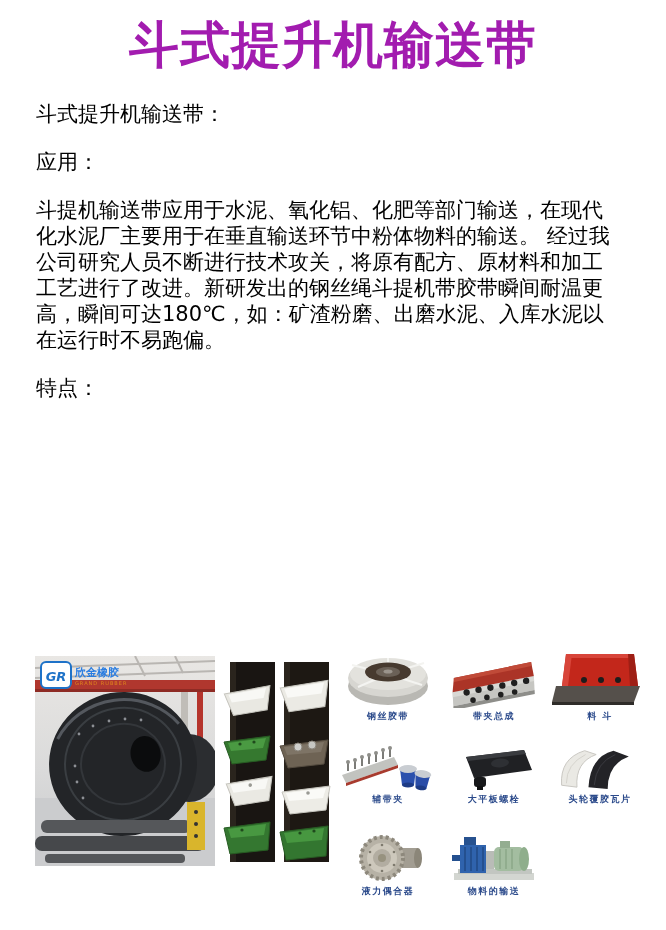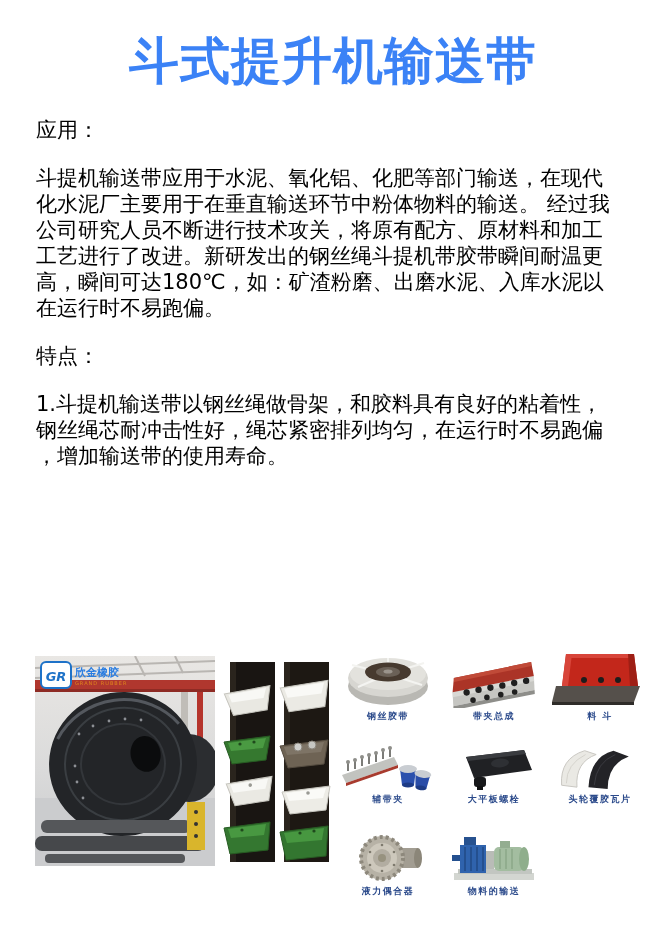--- a/index.html
+++ b/index.html
@@ -1,22 +1,22 @@
 <!DOCTYPE html>
 <html><head>
 <meta charset="utf-8">
 <style>
   html,body{margin:0;padding:0;background:#fff;}
   .page{
     position:relative;width:666px;height:930px;background:#ffffff;overflow:hidden;
     font-family:"DejaVu Sans","Liberation Sans",sans-serif;color:#000;
   }
   .title{
-    margin:0;padding-top:28px;text-align:center;
-    font-size:50px;font-weight:bold;letter-spacing:1px;color:#3b82f6;
+    margin:0;padding-top:12px;text-align:center;
+    font-size:50px;font-weight:bold;letter-spacing:1px;color:#a21caf;
   }
   .body-text{margin:22px 36px 0 36px;font-size:21px;line-height:26px;}
   .body-text p{margin:0 0 22px 0;white-space:pre-line;}
   .gallery{position:absolute;left:0;top:645px;width:592px;height:240px;}
   .photo{position:absolute;}
   .photo-left{left:35px;top:11px;}
   .photo-buckets{left:222px;top:15px;}
   .thumb-grid{
     position:absolute;left:335px;top:5px;width:318px;
     display:grid;grid-template-columns:repeat(3,106px);
@@ -32,31 +32,29 @@
   }
 </style>
 </head>
 <body>
 
 <div class="page">
 
   <h1 class="title">斗式提升机输送带</h1>
 
   <div class="body-text">
+    <p>斗式提升机输送带：</p>
     <p>应用：</p>
     <p>斗提机输送带应用于水泥、氧化铝、化肥等部门输送，在现代
 化水泥厂主要用于在垂直输送环节中粉体物料的输送。 经过我
 公司研究人员不断进行技术攻关，将原有配方、原材料和加工
 工艺进行了改进。新研发出的钢丝绳斗提机带胶带瞬间耐温更
 高，瞬间可达180℃，如：矿渣粉磨、出磨水泥、入库水泥以
 在运行时不易跑偏。</p>
     <p>特点：</p>
-    <p>1.斗提机输送带以钢丝绳做骨架，和胶料具有良好的粘着性，
-钢丝绳芯耐冲击性好，绳芯紧密排列均匀，在运行时不易跑偏
-，增加输送带的使用寿命。</p>
   </div>
 
   <div class="gallery">
 
     <div class="photo photo-left">
       <svg width="180" height="210" viewBox="0 0 180 210">
         <defs>
           <linearGradient id="bg1" x1="0" y1="0" x2="0" y2="1">
             <stop offset="0" stop-color="#e9e7e4"></stop>
               <stop offset="0.55" stop-color="#dadada"></stop>

